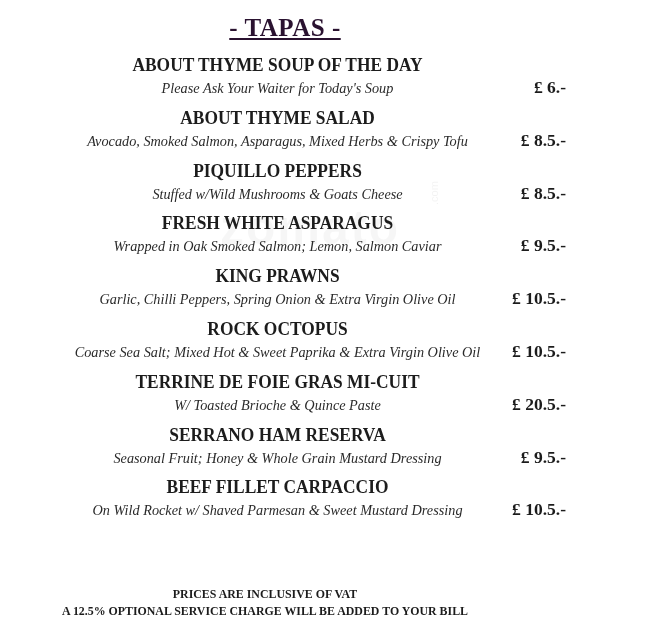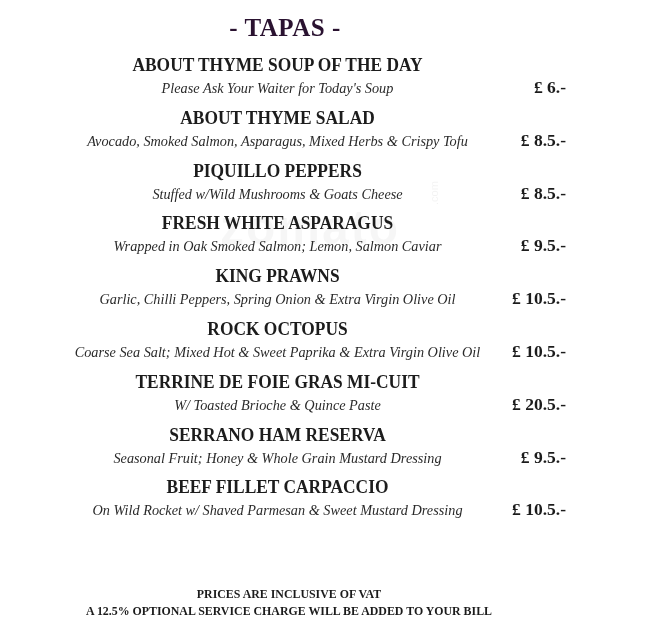--- a/index.html
+++ b/index.html
@@ -2,39 +2,39 @@
 <html><head>
 <meta charset="utf-8">
 <style>
   html, body { margin: 0; padding: 0; background: #ffffff; }
   body {
     width: 650px; height: 642px; position: relative; overflow: hidden;
     font-family: "Liberation Serif", "DejaVu Serif", serif; color: #1a1a1a;
   }
   .title {
     position: absolute; left: 0; width: 570px; top: 14px; text-align: center;
-    font-size: 25px; font-weight: bold; color: #2a1230; letter-spacing: 0.5px;
+    font-size: 25px; font-weight: bold; color: #2a1230; letter-spacing: 0.5px; text-decoration: underline;
   }
   .items { position: absolute; left: 0; top: 55px; width: 582px; }
   .item { position: relative; height: 52.8px; }
   .item-name {
     position: absolute; left: 0; width: 555px; top: 0; text-align: center;
     font-size: 18.5px; font-weight: bold; color: #1c1c1c; white-space: nowrap;
     transform: scaleX(0.94); transform-origin: center;
   }
   .item-desc {
     position: absolute; left: 0; width: 555px; top: 24px; text-align: center;
     font-size: 15.5px; font-style: italic; color: #2a2a2a; white-space: nowrap;
     transform: scaleX(0.92); transform-origin: center;
   }
   .item-price {
     position: absolute; right: 16px; top: 22px; text-align: right;
     font-size: 17.5px; font-weight: bold; color: #1c1c1c; white-space: nowrap;
   }
-  .footer { position: absolute; left: 0; width: 530px; top: 586px; text-align: center; margin-left: 24px; }
+  .footer { position: absolute; left: 0; width: 530px; top: 586px; text-align: center; }
   .footer-line {
     font-size: 12.5px; font-weight: bold; color: #1c1c1c; line-height: 17px;
     white-space: nowrap; transform: scaleX(0.95); transform-origin: center;
   }
   .watermark {
     position: absolute; left: 220px; top: 200px; font-family: "Liberation Sans", sans-serif;
     font-size: 48px; font-weight: bold; color: rgba(0,0,0,0.035); letter-spacing: 2px;
     pointer-events: none;
   }
   .watermark-sub {

